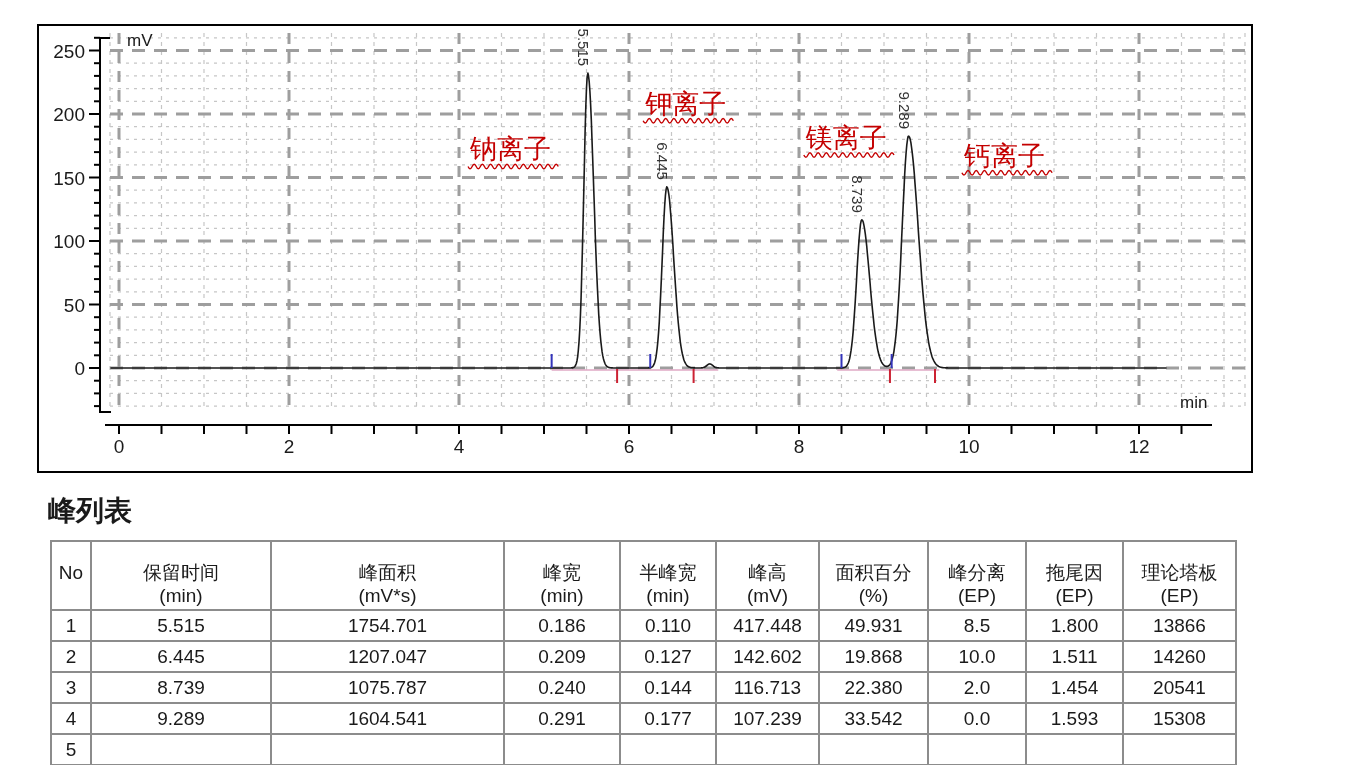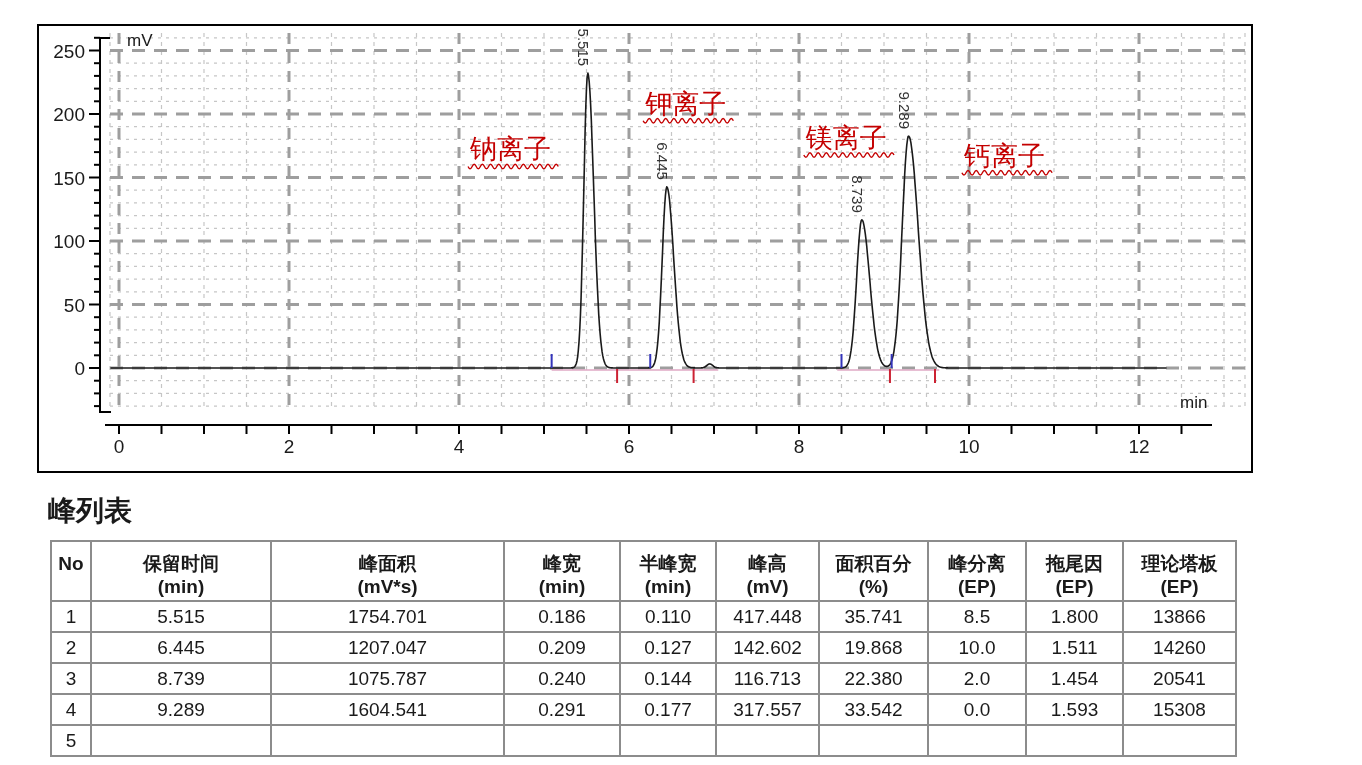--- a/index.html
+++ b/index.html
@@ -7,21 +7,21 @@
        font-family:"Liberation Sans",sans-serif;color:#1a1a1a;}
   #chart-frame{position:absolute;left:37px;top:24px;width:1212px;height:445px;
        border:2px solid #000;background:#fff;}
   #peak-list-title{position:absolute;left:48px;top:492px;margin:0;
        font-family:Liberation Serif, serif;font-size:28px;font-weight:600;color:#1a1a1a;}
   #peak-table{position:absolute;left:50px;top:540px;border-collapse:collapse;
        table-layout:fixed;background:#fff;}
   #peak-table th,#peak-table td{border:2px solid #8c8c8c;text-align:center;
        font-family:"Liberation Sans",sans-serif;font-size:19px;font-weight:normal;
        color:#1a1a1a;padding:0;overflow:hidden;white-space:nowrap;}
-  #peak-table th{height:48px;vertical-align:top;line-height:23px;padding-top:10px;font-weight:bold;}
+  #peak-table th{height:48px;vertical-align:top;line-height:23px;padding-top:19px;}
   #peak-table td{height:29px;vertical-align:middle;}
 </style>
 </head>
 <body>
 
 <div id="chart-frame">
   <svg id="chromo" width="1212" height="445" viewBox="0 0 1212 445">
       <line x1="71" y1="380.1" x2="1206" y2="380.1" stroke="#c6c6c6" stroke-width="1.2" stroke-dasharray="3 5"></line>
       <line x1="71" y1="367.4" x2="1206" y2="367.4" stroke="#c6c6c6" stroke-width="1.2" stroke-dasharray="3 5"></line>
       <line x1="71" y1="354.7" x2="1206" y2="354.7" stroke="#c6c6c6" stroke-width="1.2" stroke-dasharray="3 5"></line>
@@ -241,21 +241,21 @@
       </tr>
     </thead>
     <tbody>
       <tr>
         <td>1</td>
         <td>5.515</td>
         <td>1754.701</td>
         <td>0.186</td>
         <td>0.110</td>
         <td>417.448</td>
-        <td>35.741</td>
+        <td>49.931</td>
         <td>8.5</td>
         <td>1.800</td>
         <td>13866</td>
       </tr>
       <tr>
         <td>2</td>
         <td>6.445</td>
         <td>1207.047</td>
         <td>0.209</td>
         <td>0.127</td>
@@ -276,21 +276,21 @@
         <td>2.0</td>
         <td>1.454</td>
         <td>20541</td>
       </tr>
       <tr>
         <td>4</td>
         <td>9.289</td>
         <td>1604.541</td>
         <td>0.291</td>
         <td>0.177</td>
-        <td>317.557</td>
+        <td>107.239</td>
         <td>33.542</td>
         <td>0.0</td>
         <td>1.593</td>
         <td>15308</td>
       </tr>
       <tr>
         <td>5</td>
         <td></td>
         <td></td>
         <td></td>

